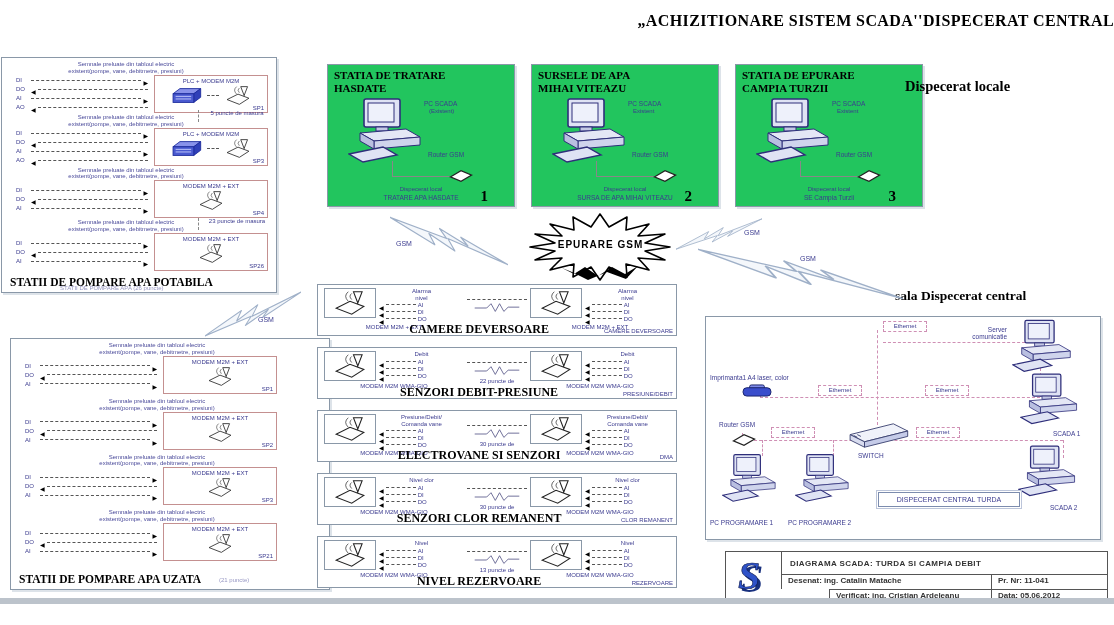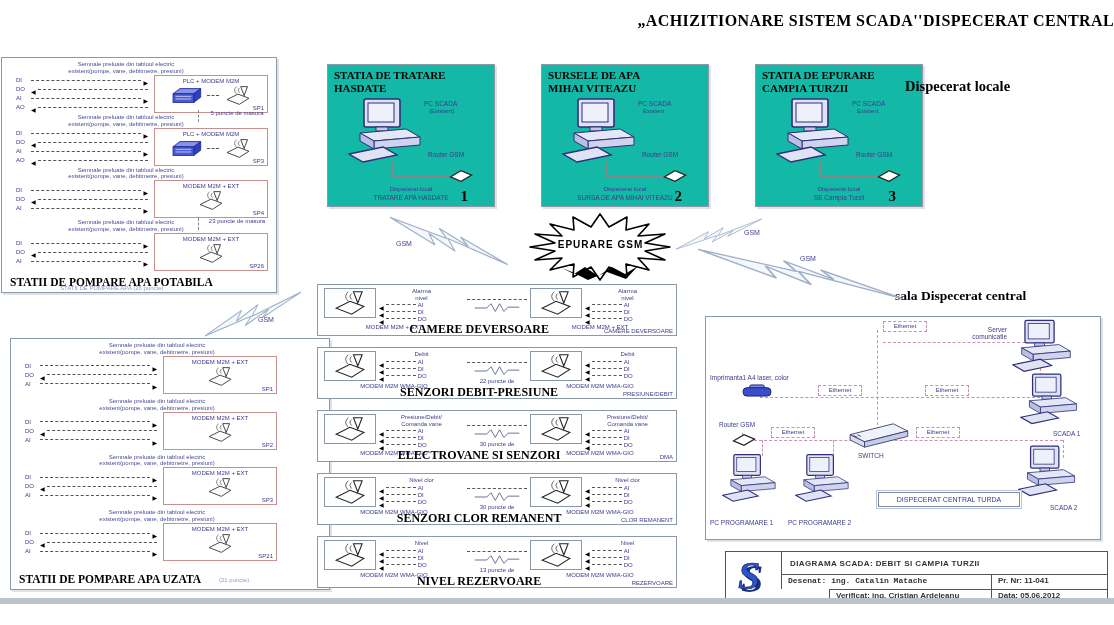--- a/index.html
+++ b/index.html
@@ -37,21 +37,21 @@
   .pumpcap{position:absolute;left:8px;bottom:4px;font:bold 11.5px "Liberation Serif",serif;white-space:nowrap;}
   .pumpund{position:absolute;font-size:6px;color:#3b3b8f;opacity:.55;white-space:nowrap;}
   #pp-under{left:58px;bottom:1px;}
   #pu-under{left:208px;bottom:6px;}
   .pnote{position:absolute;font-size:6px;color:#3b3b8f;width:58px;text-align:center;line-height:1.15;}
   .vdash{position:absolute;border-left:1px dashed #888;width:0;}
 
   
   #local-holder{position:absolute;left:327px;top:64px;width:596px;height:145px;
     display:flex;justify-content:space-between;}
-  .lbx{width:168px;height:143px;border:1px solid #8a98a8;position:relative;background:#14b8a6;
+  .lbx{width:188px;height:143px;border:1px solid #8a98a8;position:relative;background:#22c55e;
     box-shadow:2px 2px 0 #dde3e9;}
   .lbx-title{position:absolute;left:6px;top:4px;font:bold 11px "Liberation Serif",serif;line-height:1.2;}
   .lbx-pc{position:absolute;left:20px;top:32px;width:84px;height:70px;}
   .lbx-pcl{position:absolute;left:96px;top:35px;font-size:6.5px;color:#3b3b8f;}
   .lbx-pcs{position:absolute;left:101px;top:43px;font-size:6px;color:#3b3b8f;}
   .lbx-cable{position:absolute;left:64px;top:96px;width:58px;height:16px;
     border-left:1px solid #888;border-bottom:1px solid #888;}
   .lbx-rl{position:absolute;left:100px;top:86px;font-size:6.5px;color:#3b3b8f;}
   .lbx-router{position:absolute;left:120px;top:103px;width:26px;height:16px;}
   .lbx-f{position:absolute;left:0;right:0;bottom:4px;text-align:center;font-size:6px;color:#3b3b8f;line-height:1.25;}
@@ -1008,21 +1008,21 @@
 
   <div class="dispbox">DISPECERAT CENTRAL TURDA</div>
 
   <div id="tblock">
     <div class="tb-logo">
       <svg width="50" height="46" viewBox="0 0 50 46">
         <text x="12" y="37" font-family="Liberation Serif, serif" font-size="40" font-weight="bold" font-style="italic" fill="#18307e">S</text>
         <text x="9" y="34" font-family="Liberation Serif, serif" font-size="40" font-weight="bold" font-style="italic" fill="#2e52c8" stroke="#101c4e" stroke-width="0.6">S</text>
       </svg>
     </div>
-    <div class="cell tb-title">DIAGRAMA SCADA: DEBIT SI CAMPIA TURZII</div>
-    <div class="cell tb-small" style="grid-row:2;grid-column:2;font-family:Liberation Mono, monospace;">Desenat: ing. Catalin Matache</div>
+    <div class="cell tb-title">DIAGRAMA SCADA: TURDA SI CAMPIA DEBIT</div>
+    <div class="cell tb-small" style="grid-row:2;grid-column:2;">Desenat: ing. Catalin Matache</div>
     <div class="cell tb-small" style="grid-row:3;grid-column:2;margin-left:48px;">Verificat: ing. Cristian Ardeleanu</div>
     <div class="cell tb-small" style="grid-row:2;grid-column:3;">Pr. Nr: 11-041</div>
     <div class="cell tb-small" style="grid-row:3;grid-column:3;">Data: 05.06.2012</div>
   </div>
 
   <div class="band"></div>
 </div>
 
 </body></html>

